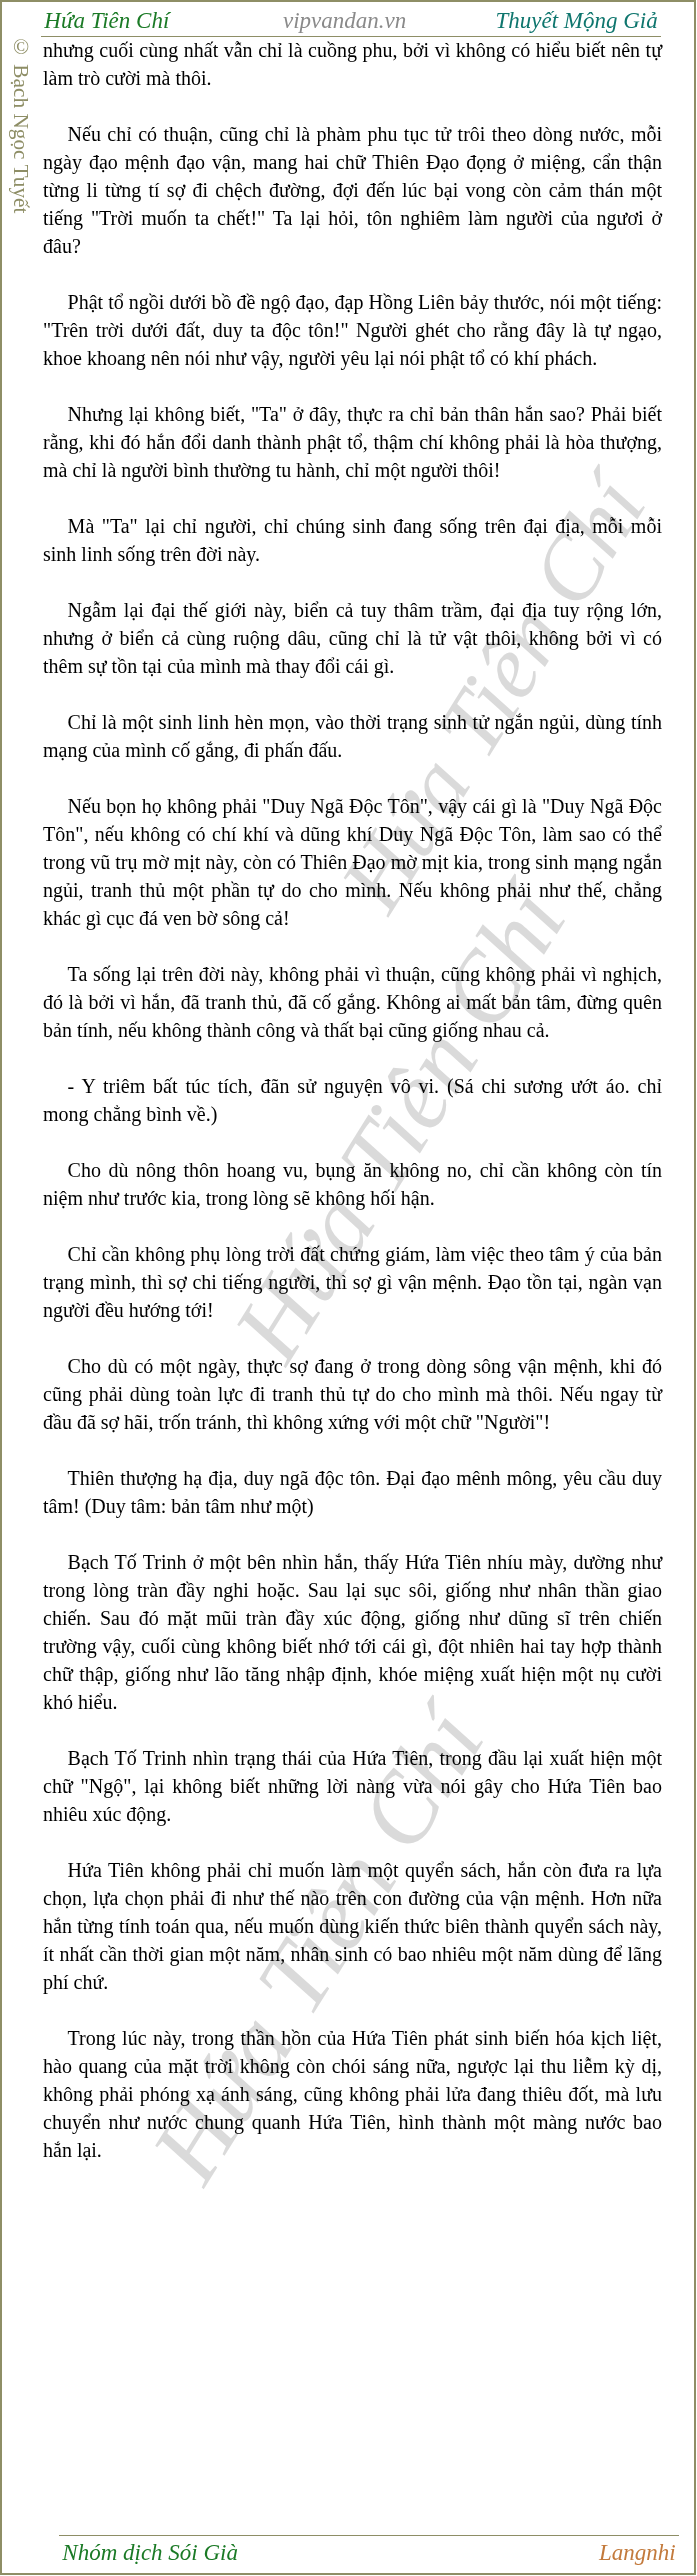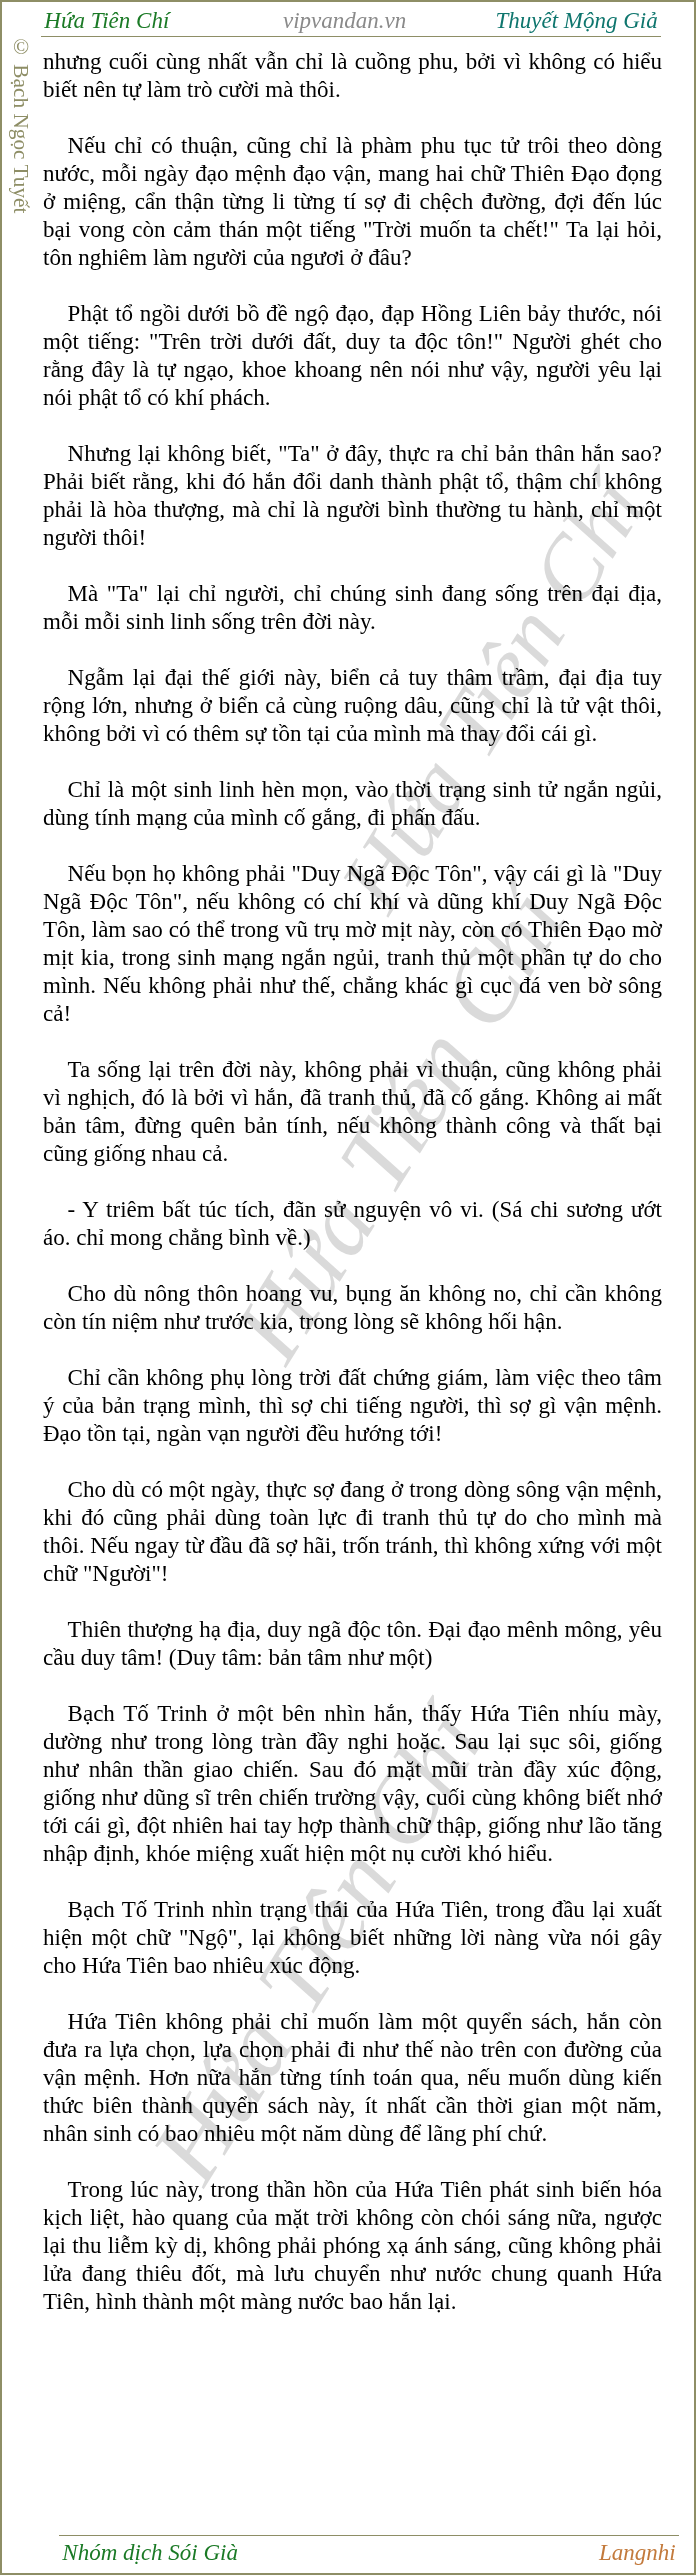--- a/index.html
+++ b/index.html
@@ -44,23 +44,23 @@
       writing-mode: vertical-rl;
       color: #8e8e66;
       font-size: 21.3px;
       line-height: 24.6px;
       white-space: nowrap;
     }
 
     .content {
       position: absolute;
       left: 41px;
-      top: 46px;
+      top: 34px;
       width: 619px;
-      font-size: 23px;
+      font-size: 20px;
       line-height: 28px;
       color: #000;
       text-align: justify;
     }
     .content p {
       margin: 0 0 28px 0;
       text-indent: 24.6px;
     }
     .content p.first { text-indent: 0; }
 

